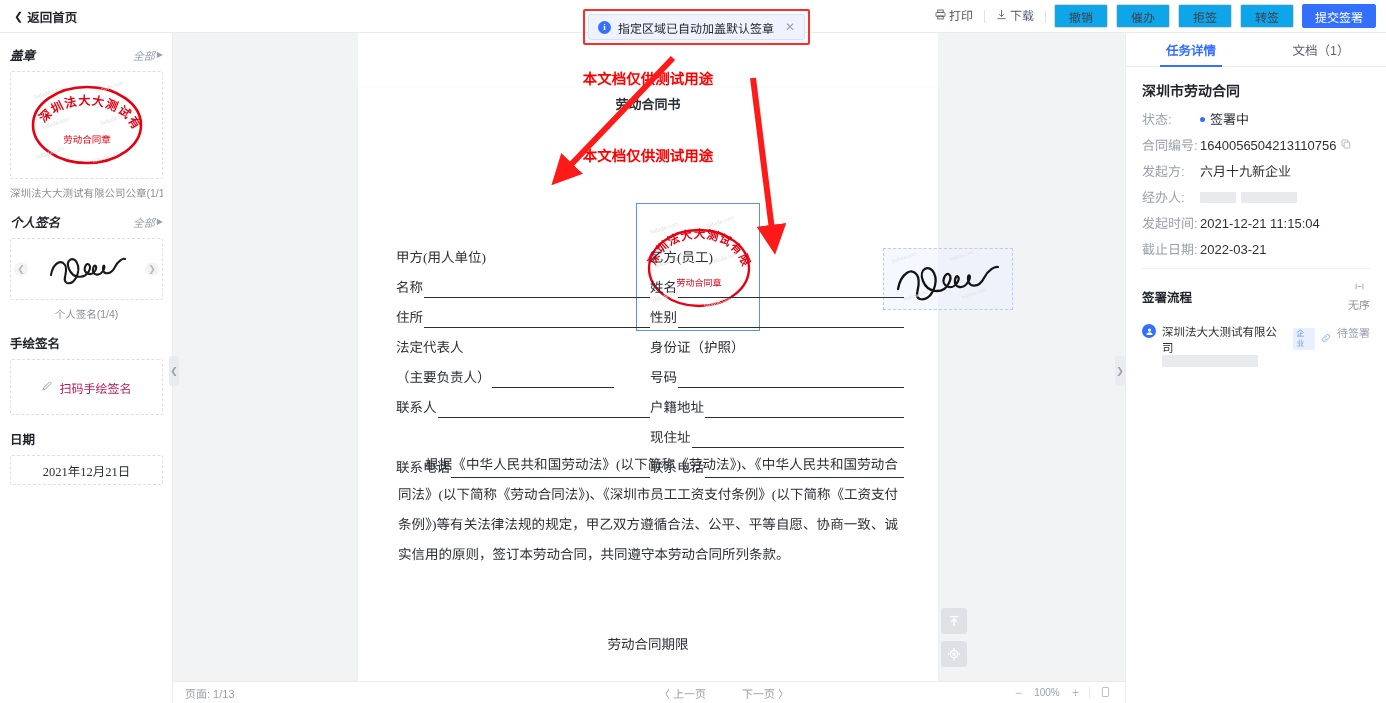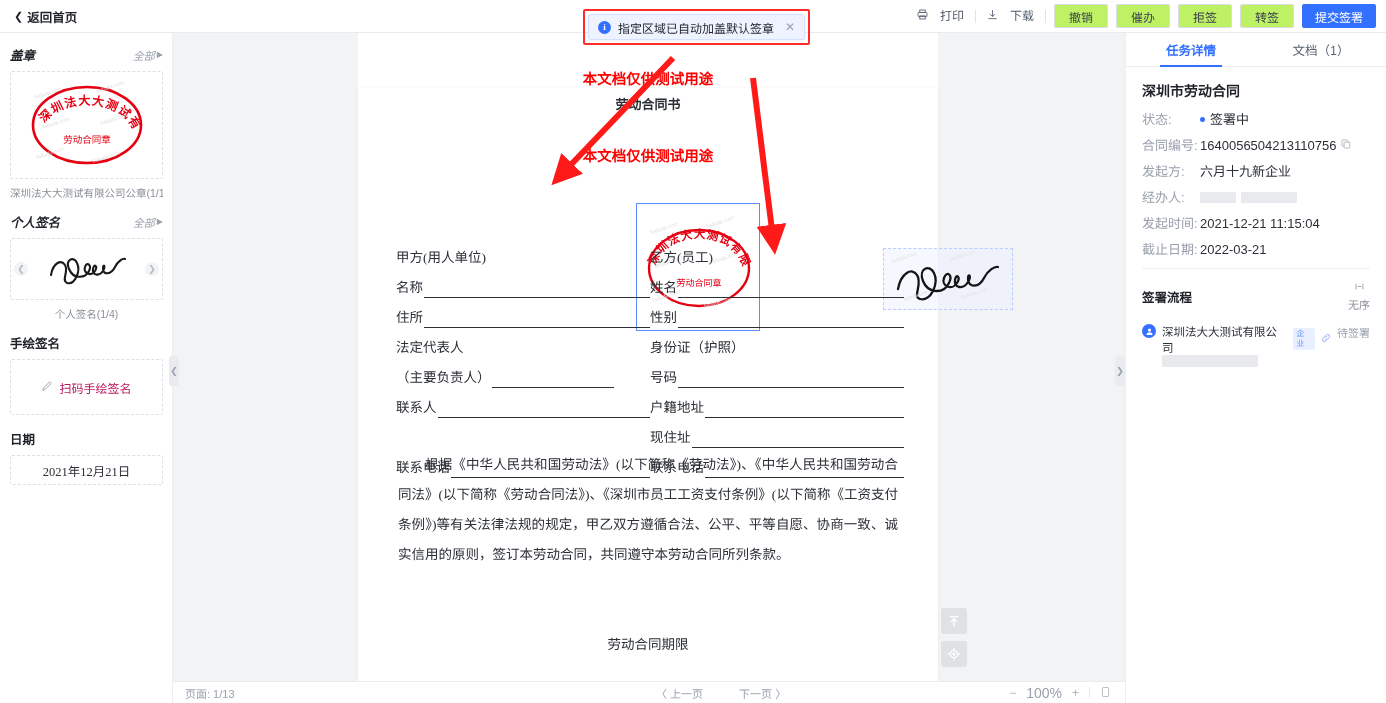--- a/index.html
+++ b/index.html
@@ -22,29 +22,29 @@
     padding: 0 10px 0 14px; z-index: 40;
   }
   .back-link {
     display: flex; align-items: center; gap: 4px;
     font-size: 12.5px; font-weight: bold; color: #1f2329; cursor: pointer;
   }
   .back-chevron { font-size: 11px; font-weight: normal; color: #1f2329; }
 
   .topbar-right { display: flex; align-items: center; gap: 0; }
   .tb-text-btn {
-    display: flex; align-items: center; gap: 12px;
+    display: flex; align-items: center; gap: 3px;
     font-size: 12px; color: #4e5969; padding: 0 11px; cursor: pointer;
     height: 22px; line-height: 22px;
   }
   .tb-sep { width: 1px; height: 13px; background: #e0e2e6; }
   .tb-icon { font-size: 11px; color: #5a6273; display:inline-block; }
   .tb-btn {
     min-width: 54px; height: 24px; border: 1px solid #d9dde3; border-radius: 2px;
-    background: #bef264; color: #3d4450; font-size: 12px;
+    background: #0ea5e9; color: #3d4450; font-size: 12px;
     display: flex; align-items: center; justify-content: center;
     margin-left: 8px; cursor: pointer; padding: 0 10px;
   }
   .tb-btn.primary {
     background: #3370ff; border-color: #3370ff; color: #fff;
     min-width: 74px; font-weight: normal;
   }
 
   
   .notice-wrap {
@@ -207,21 +207,21 @@
     position: absolute; left: 173px; bottom: 0; width: 952px; height: 22px;
     background: #fff; border-top: 1px solid #ececee;
     display: flex; align-items: center; font-size: 11px; color: #9aa1ad;
     z-index: 30;
   }
   .ft-left { padding-left: 12px; width: 260px; }
   .ft-center { flex: 1; display: flex; align-items: center; justify-content: center; gap: 36px; }
   .ft-center span { cursor: pointer; }
   .ft-right { display: flex; align-items: center; gap: 10px; padding-right: 14px; }
   .ft-right .zbtn { cursor: pointer; font-size: 12px; color: #b0b5bd; }
-  .ft-right .zval { font-size: 14px; color: #9aa1ad; min-width: 30px; text-align: center; }
+  .ft-right .zval { font-size: 10px; color: #9aa1ad; min-width: 30px; text-align: center; }
   .ft-vsep { width: 1px; height: 11px; background: #e4e6e9; }
 
   
   .rpanel {
     position: absolute; left: 1125px; top: 33px; width: 261px; height: 670px;
     background: #fff; border-left: 1px solid #eceef1;
   }
   .rtabs { display: flex; height: 34px; border-bottom: 1px solid #ededf0; }
   .rtab {
     flex: 1; display: flex; align-items: center; justify-content: center;

